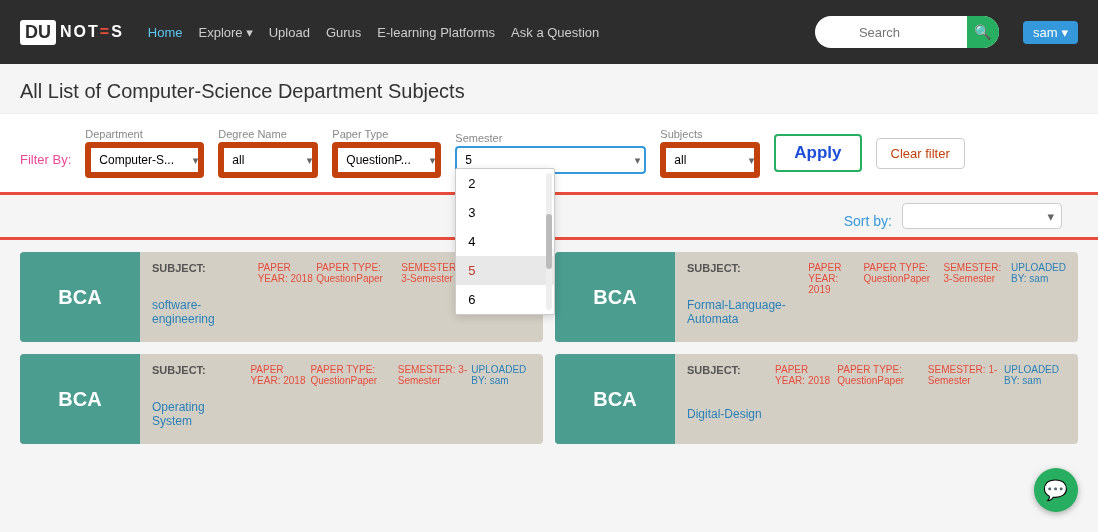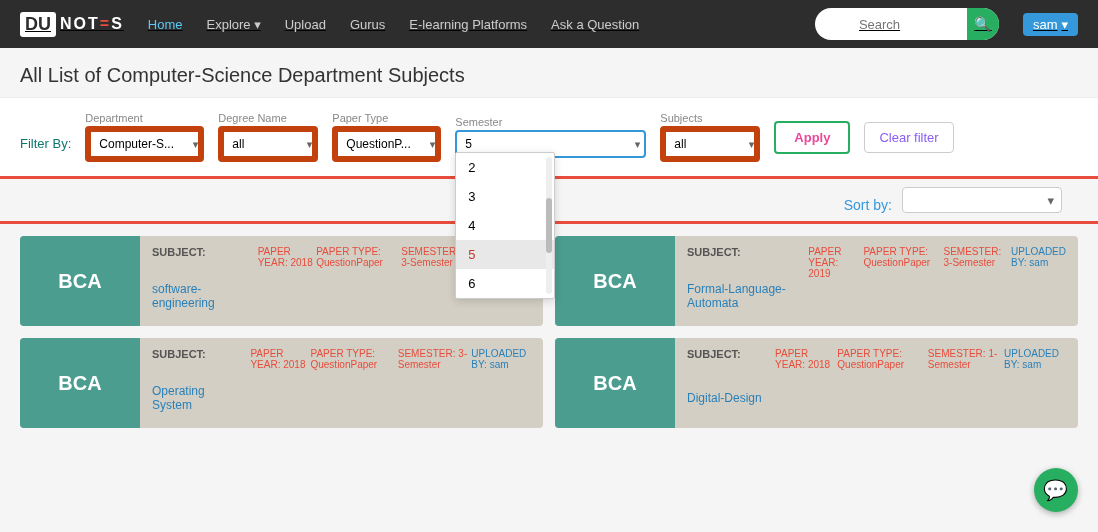--- a/index.html
+++ b/index.html
@@ -4,23 +4,22 @@
   <style>
     * { box-sizing: border-box; margin: 0; padding: 0; }
     body { font-family: Arial, sans-serif; background: #f5f5f5; font-size: 13px; }
 
     
     .navbar {
       background: #2d2d2d;
       display: flex;
       align-items: center;
       padding: 0 20px;
-      height: 48px;
+      height: 64px;
       gap: 24px;
-      text-decoration: underline;
     }
     .navbar-brand {
       display: flex;
       align-items: center;
       gap: 4px;
     }
     .brand-du {
       background: white;
       color: #2d2d2d;
       font-weight: 900;
@@ -30,21 +29,21 @@
     }
     .brand-notes {
       color: white;
       font-weight: 700;
       font-size: 16px;
       letter-spacing: 2px;
     }
     .brand-notes span { color: #e74c3c; }
     .nav-links {
       display: flex;
-      gap: 24px;
+      gap: 16px;
       flex: 1;
       align-items: center;
     }
     .nav-link {
       color: #ccc;
       text-decoration: none;
       font-size: 13px;
       cursor: pointer;
     }
     .nav-link.active { color: #5bc8f5; }
@@ -109,21 +108,21 @@
       background: white;
       padding: 14px 20px;
       display: flex;
       align-items: center;
       gap: 14px;
       border-top: 1px solid #eee;
       position: relative;
     }
     .filter-label {
       font-size: 13px;
-      color: #0f766e;
+      color: #ec4899;
       white-space: nowrap;
       margin-top: 12px;
     }
     .filter-group {
       display: flex;
       flex-direction: column;
       gap: 2px;
       position: relative;
     }
     .filter-group label {
@@ -195,32 +194,32 @@
       position: absolute;
       top: 30%;
       width: 6px;
       height: 40%;
       background: #bbb;
       border-radius: 3px;
     }
     .apply-btn {
       background: white;
       border: 2px solid #27ae60;
-      color: #ec4899;
+      color: #1d4ed8;
       padding: 7px 18px;
       border-radius: 4px;
       cursor: pointer;
-      font-size: 13px;
+      font-size: 17px;
       font-weight: 600;
       text-align: center;
     }
     .clear-btn {
       background: white;
       border: 1px solid #ccc;
-      color: #8b5cf6;
+      color: #c2410c;
       padding: 7px 14px;
       border-radius: 4px;
       cursor: pointer;
       font-size: 13px;
     }
 
     
     .sort-bar {
       display: flex;
       justify-content: flex-end;

